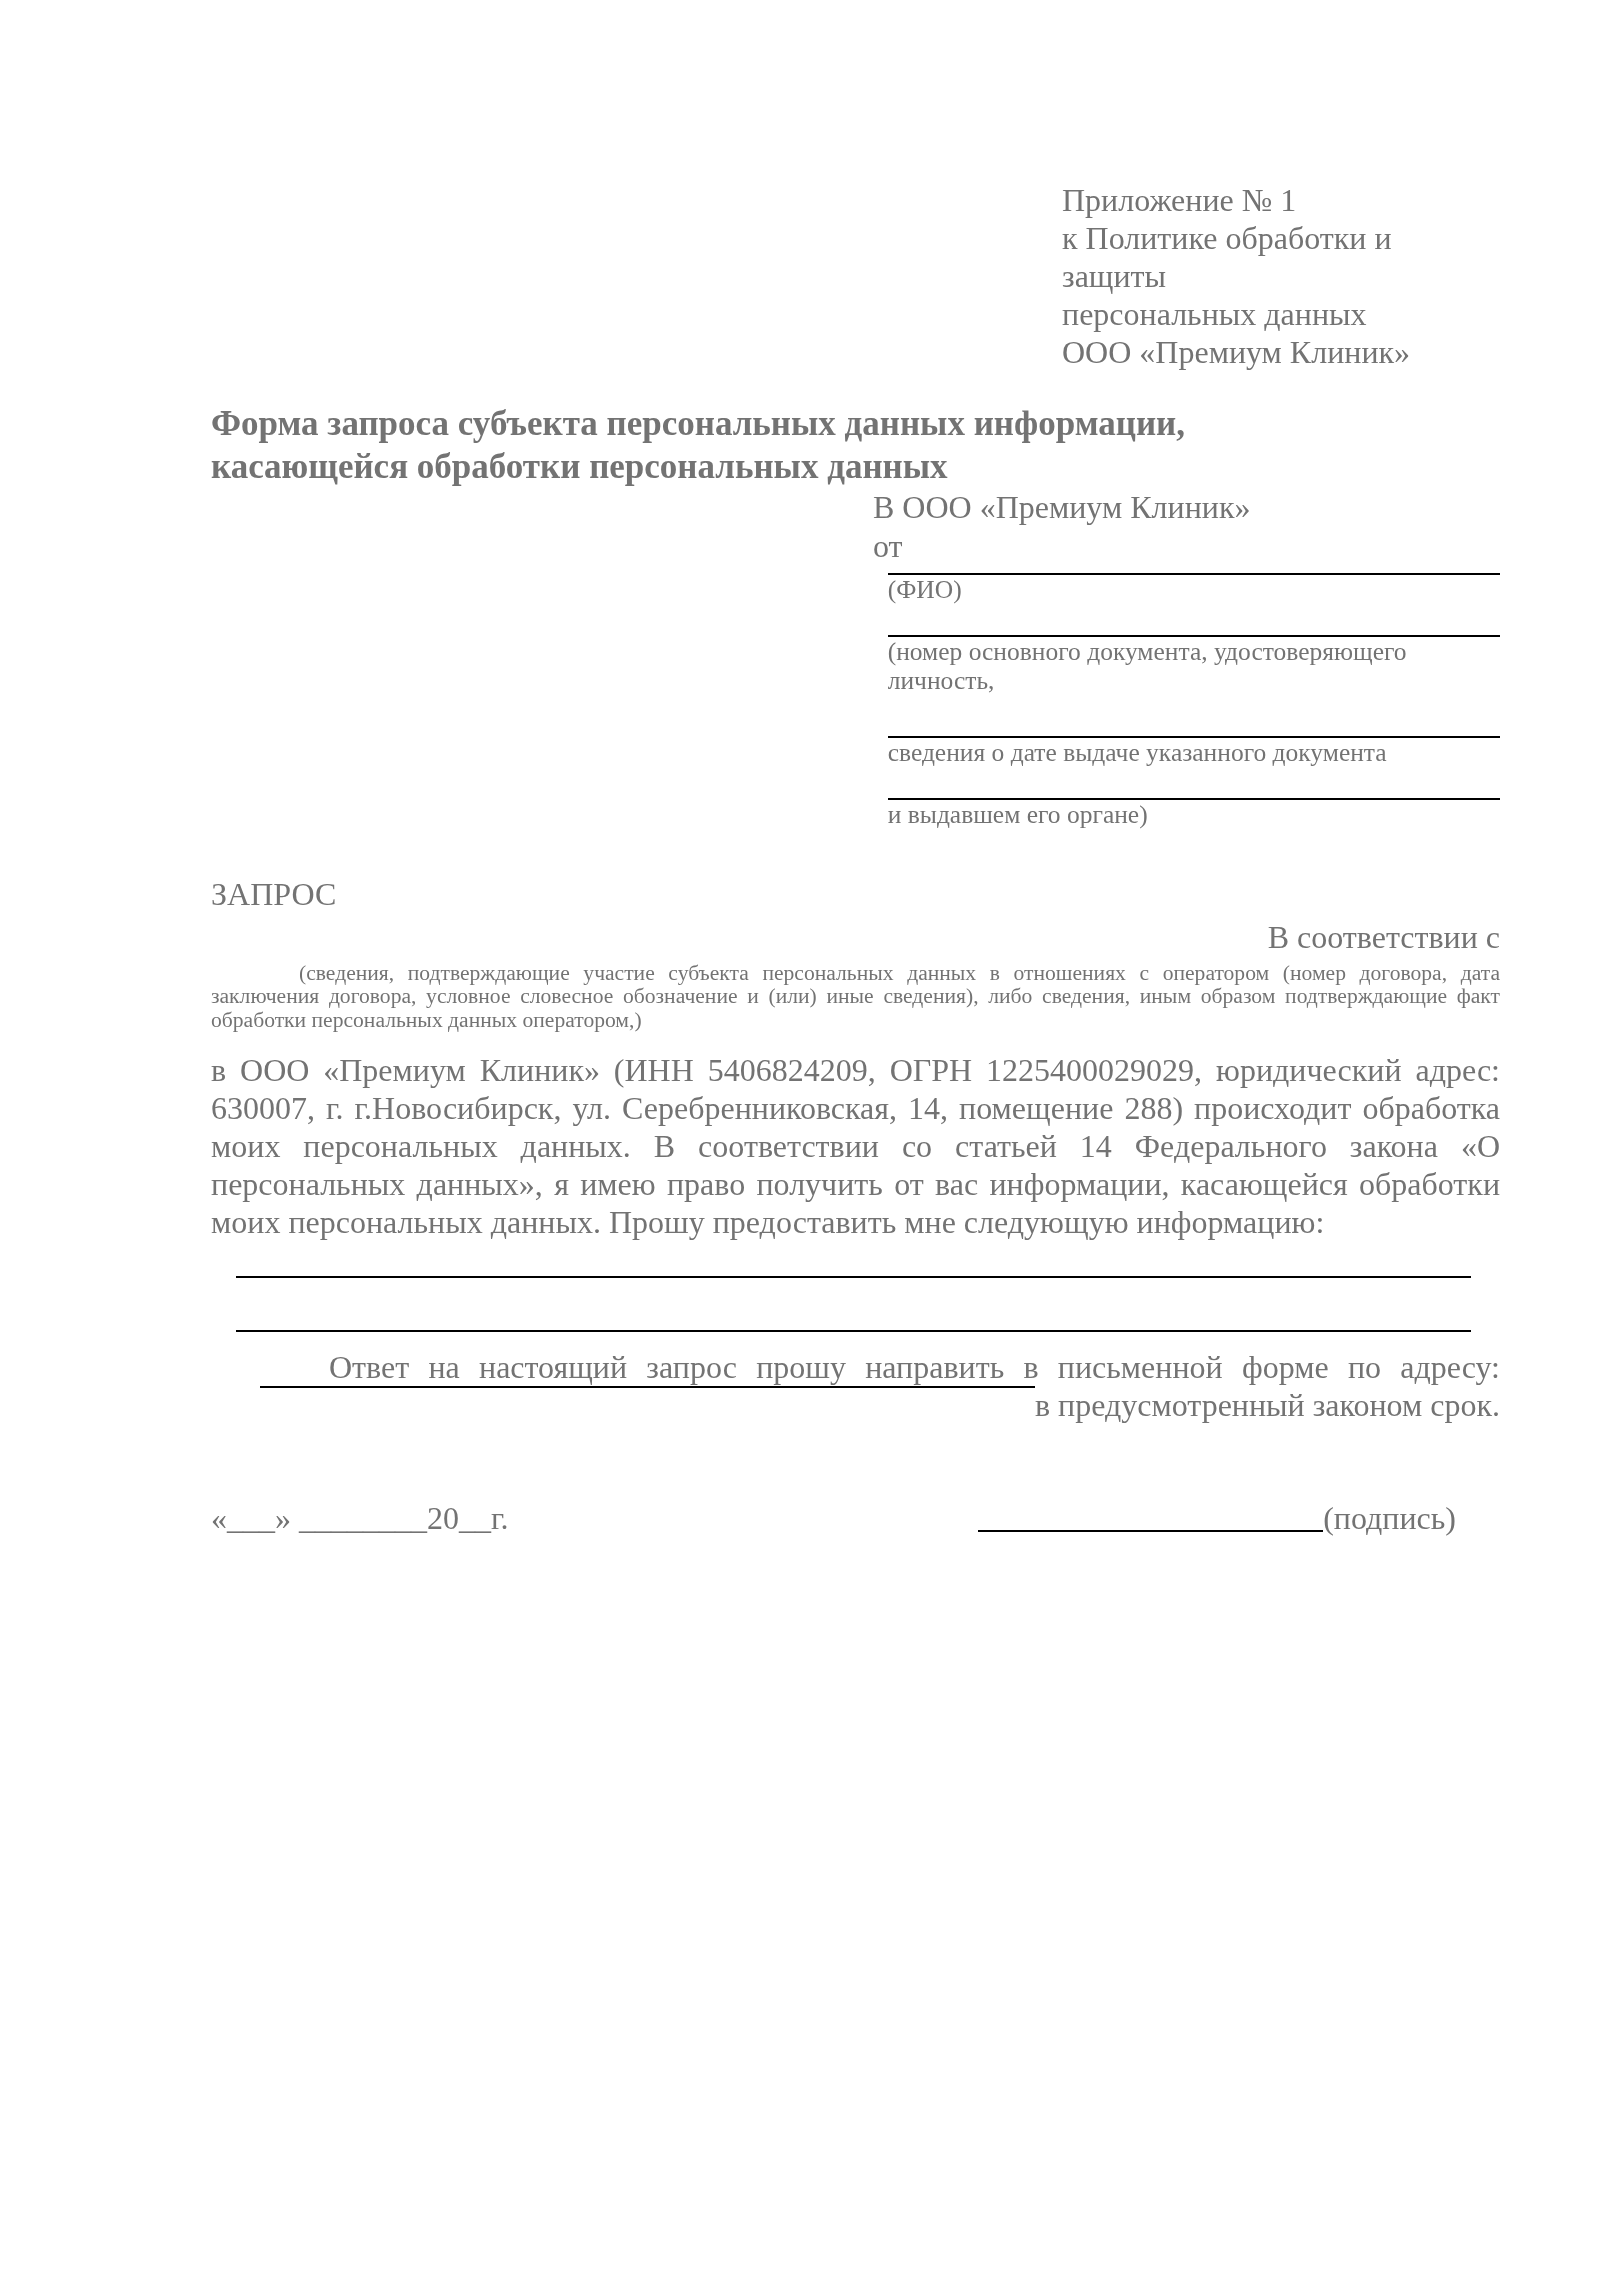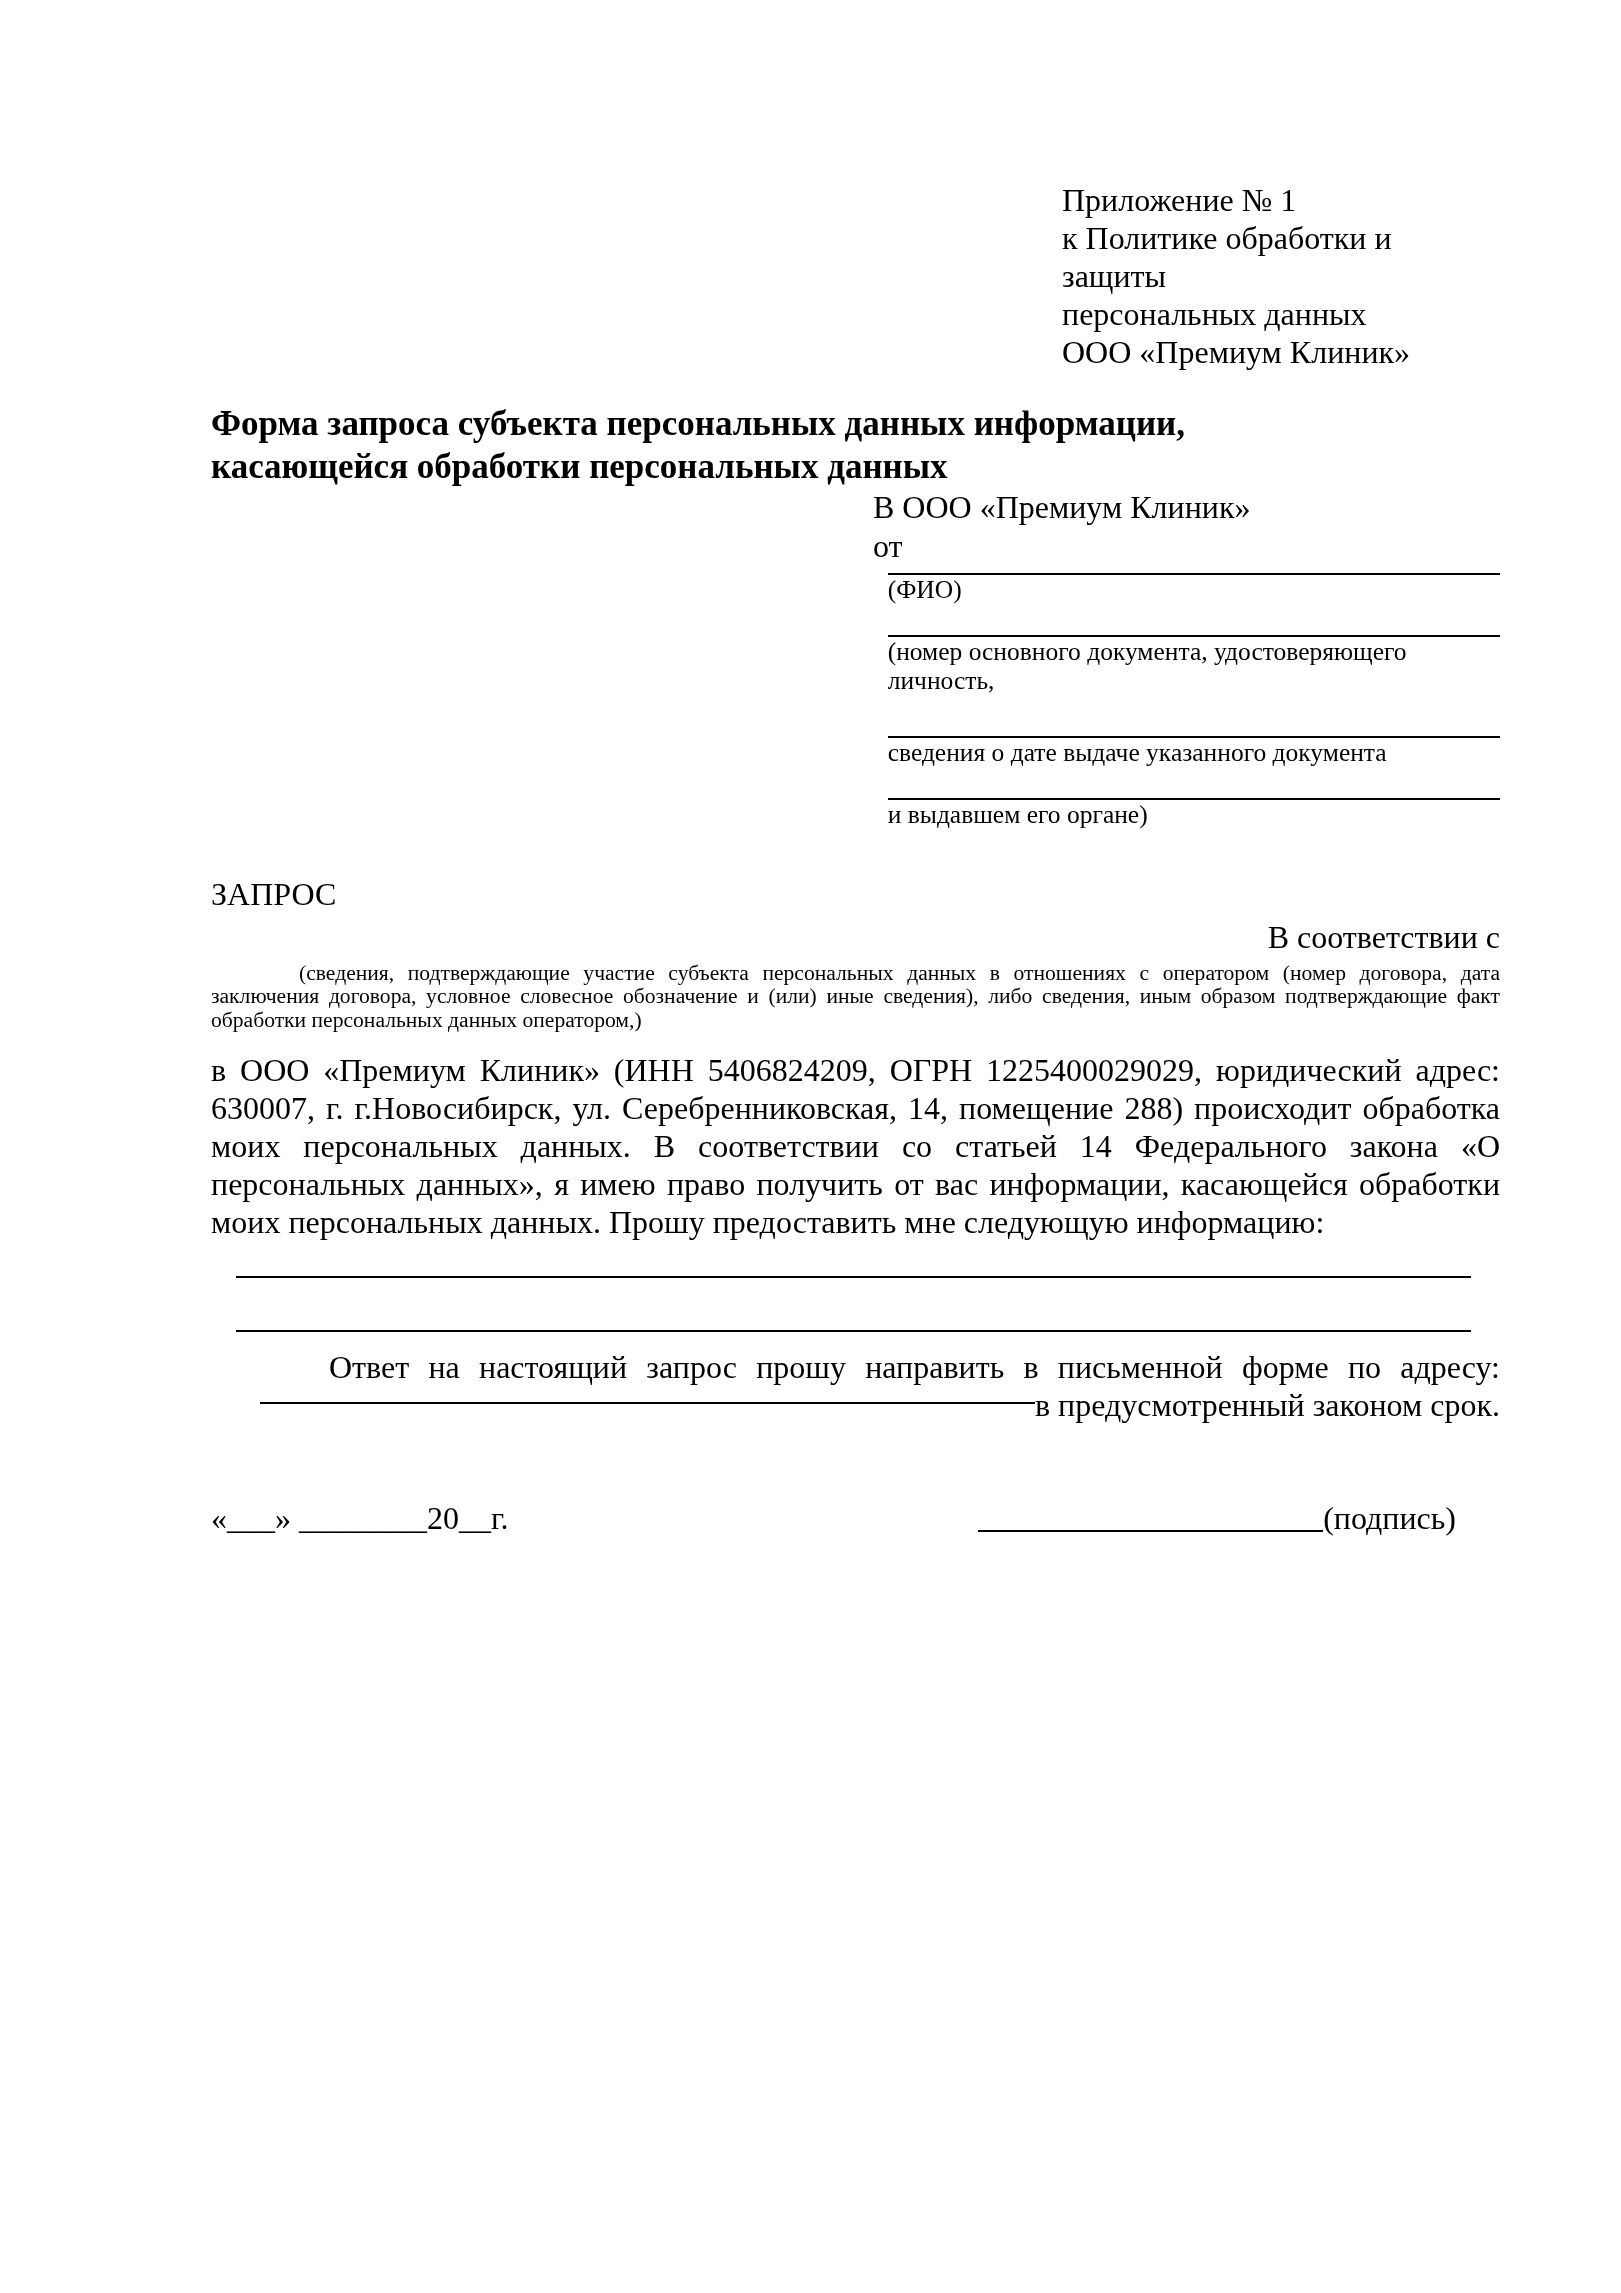--- a/index.html
+++ b/index.html
@@ -1,21 +1,21 @@
 <!DOCTYPE html>
 <html><head>
 <meta charset="utf-8">
 <style>
   html,body { margin:0; padding:0; background:#888; }
   .page {
     position:relative;
     width:1621px; height:2294px;
     margin:0 auto;
     background:#ffffff;
-    color:#000000;
+    color:#737373;
     font-family:"Liberation Serif", serif;
     overflow:hidden;
   }
   .content {
     position:absolute; left:211px; top:0;
     width:1289px;
     padding-top:181px;
   }
 
   
@@ -67,21 +67,21 @@
   }
   .bl-1 { margin-top:35px; }
   .bl-2 { margin-top:52px; }
 
   .reply-line1 {
     margin-top:16px;
     font-size:32px; line-height:38px;
     text-align:justify; text-align-last:justify;
     text-indent:118px;
   }
-  .reply-line2 { display:flex; align-items:center; font-size:32px; line-height:38px; }
+  .reply-line2 { display:flex; align-items:flex-start; font-size:32px; line-height:38px; }
   .reply-line2 .write-line { flex:1; border-bottom:2.9px solid #000; margin-left:49px; margin-bottom:4.9px; }
 
   .bottom-row {
     margin-top:75px; display:flex; justify-content:space-between; align-items:flex-end;
     font-size:32px; line-height:39px;
     padding-right:44px;
   }
   .sig-group { display:flex; align-items:flex-end; }
   .sig-group .sig-line { width:345px; border-bottom:2.9px solid #000; margin-bottom:5.9px; }
 </style>

